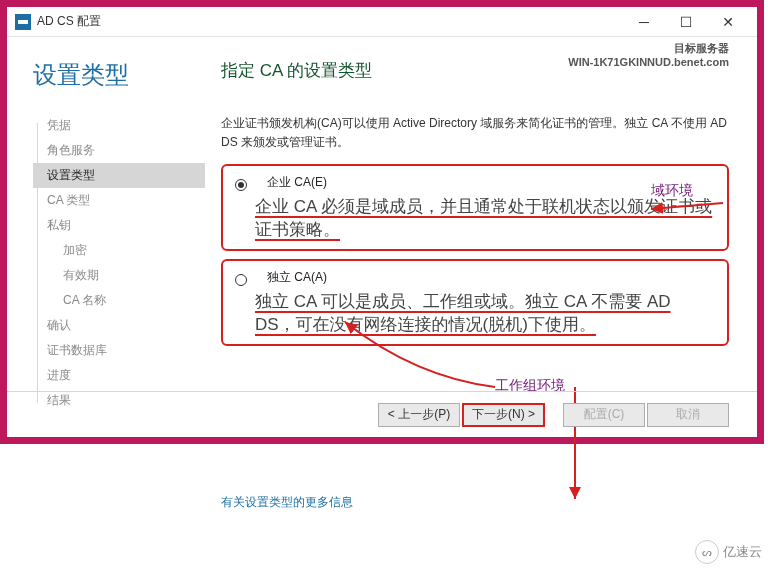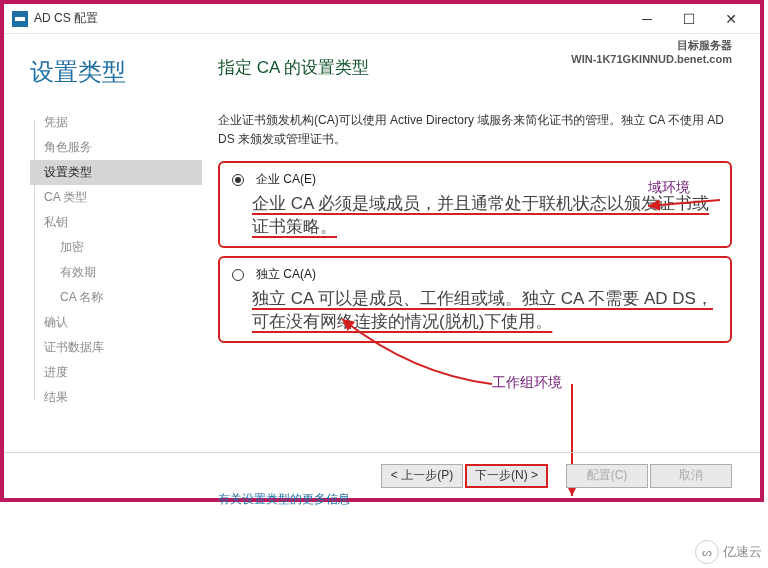--- a/index.html
+++ b/index.html
@@ -1,17 +1,17 @@
 <!DOCTYPE html>
 <html><head>
 <meta charset="utf-8">
 <style>
   * { box-sizing: border-box; margin: 0; padding: 0; font-family: "Microsoft YaHei", "Segoe UI", sans-serif; }
   body { background: #fff; width: 768px; height: 568px; position: relative; overflow: hidden; }
-  .window { width: 764px; height: 502px; border: 4px solid #be185d; position: relative; background: #fff; }
+  .window { width: 764px; height: 444px; border: 7px solid #be185d; position: relative; background: #fff; }
   .titlebar { height: 30px; display: flex; align-items: center; padding: 0 8px; border-bottom: 1px solid #e5e5e5; font-size: 12px; color: #333; }
   .titlebar-icon { width: 16px; height: 16px; background: #1c6ea4; margin-right: 6px; display:flex; align-items:center; justify-content:center; }
   .titlebar-icon svg { width:10px; height:10px; fill:#fff; }
   .titlebar-text { flex: 1; }
   .winbtn { width: 42px; height: 28px; display: flex; align-items: center; justify-content: center; font-size: 14px; color: #333; }
   .body { display: flex; height: 490px; }
   .sidewrap { width: 198px; padding: 22px 0 0 26px; }
   .page-title { font-size: 24px; color: #1c6ea4; font-weight: 400; margin-bottom: 22px; }
   .navlist { list-style: none; font-size: 12px; }
   .navlist li { padding: 4px 0 4px 14px; color: #8a8a8a; cursor: default; position: relative; }
@@ -19,21 +19,21 @@
   .navlist li.indent { padding-left: 30px; }
   .navlist li::before { content: ""; position: absolute; left: 4px; top: 0; bottom: 0; border-left: 1px solid #d6d6d6; }
   .navlist li:first-child::before { top: 10px; }
   .navlist li:last-child::before { bottom: 10px; }
   .main { flex: 1; padding: 16px 28px 0 16px; position: relative; }
   .target-box { position: absolute; right: 28px; top: 4px; text-align: right; font-size: 11px; color: #555; }
   .target-box .bold { font-weight: 700; }
   .main-title { font-size: 17px; color: #14532d; margin-top: 6px; margin-bottom: 32px; }
   .desc { font-size: 12px; color: #333; line-height: 1.6; margin-bottom: 12px; }
   .option-group { border: 2px solid #d62020; border-radius: 6px; padding: 8px 12px; margin-bottom: 8px; position: relative; }
-  .opt-row { display: flex; align-items: flex-start; gap: 12px; }
+  .opt-row { display: flex; align-items: flex-end; gap: 20px; }
   .radio { width: 12px; height: 12px; border: 1px solid #333; border-radius: 50%; margin-top: 3px; display:flex; align-items:center; justify-content:center; flex-shrink:0; }
   .radio.checked::after { content:""; width:6px; height:6px; background:#333; border-radius:50%; }
   .opt-label { font-size: 12px; color: #222; }
   .opt-sub { font-size: 17px; color: #434343; margin-left: 20px; margin-top: 4px; text-decoration: underline; text-decoration-color: #d62020; text-underline-offset: 4px; text-decoration-thickness: 2px; }
   .opt-sub.nodeco { text-decoration: none; }
   .opt-sub .u { text-decoration: underline; text-decoration-color:#d62020; text-underline-offset:4px; text-decoration-thickness:2px; }
   .callout { position: absolute; color: #701a75; font-size: 14px; }
   .footer { position: absolute; bottom: 0; left: 0; right: 0; height: 46px; border-top: 1px solid #d6d6d6; display: flex; justify-content: flex-end; align-items: center; padding-right: 28px; gap: 2px; }
   .btn { height: 24px; min-width: 82px; font-size: 12px; border: 1px solid #adadad; background: #e9e9e9; color: #333; padding: 0 8px; display:flex; align-items:center; justify-content:center; }
   .btn.primary { border: 2px solid #d62020; }

